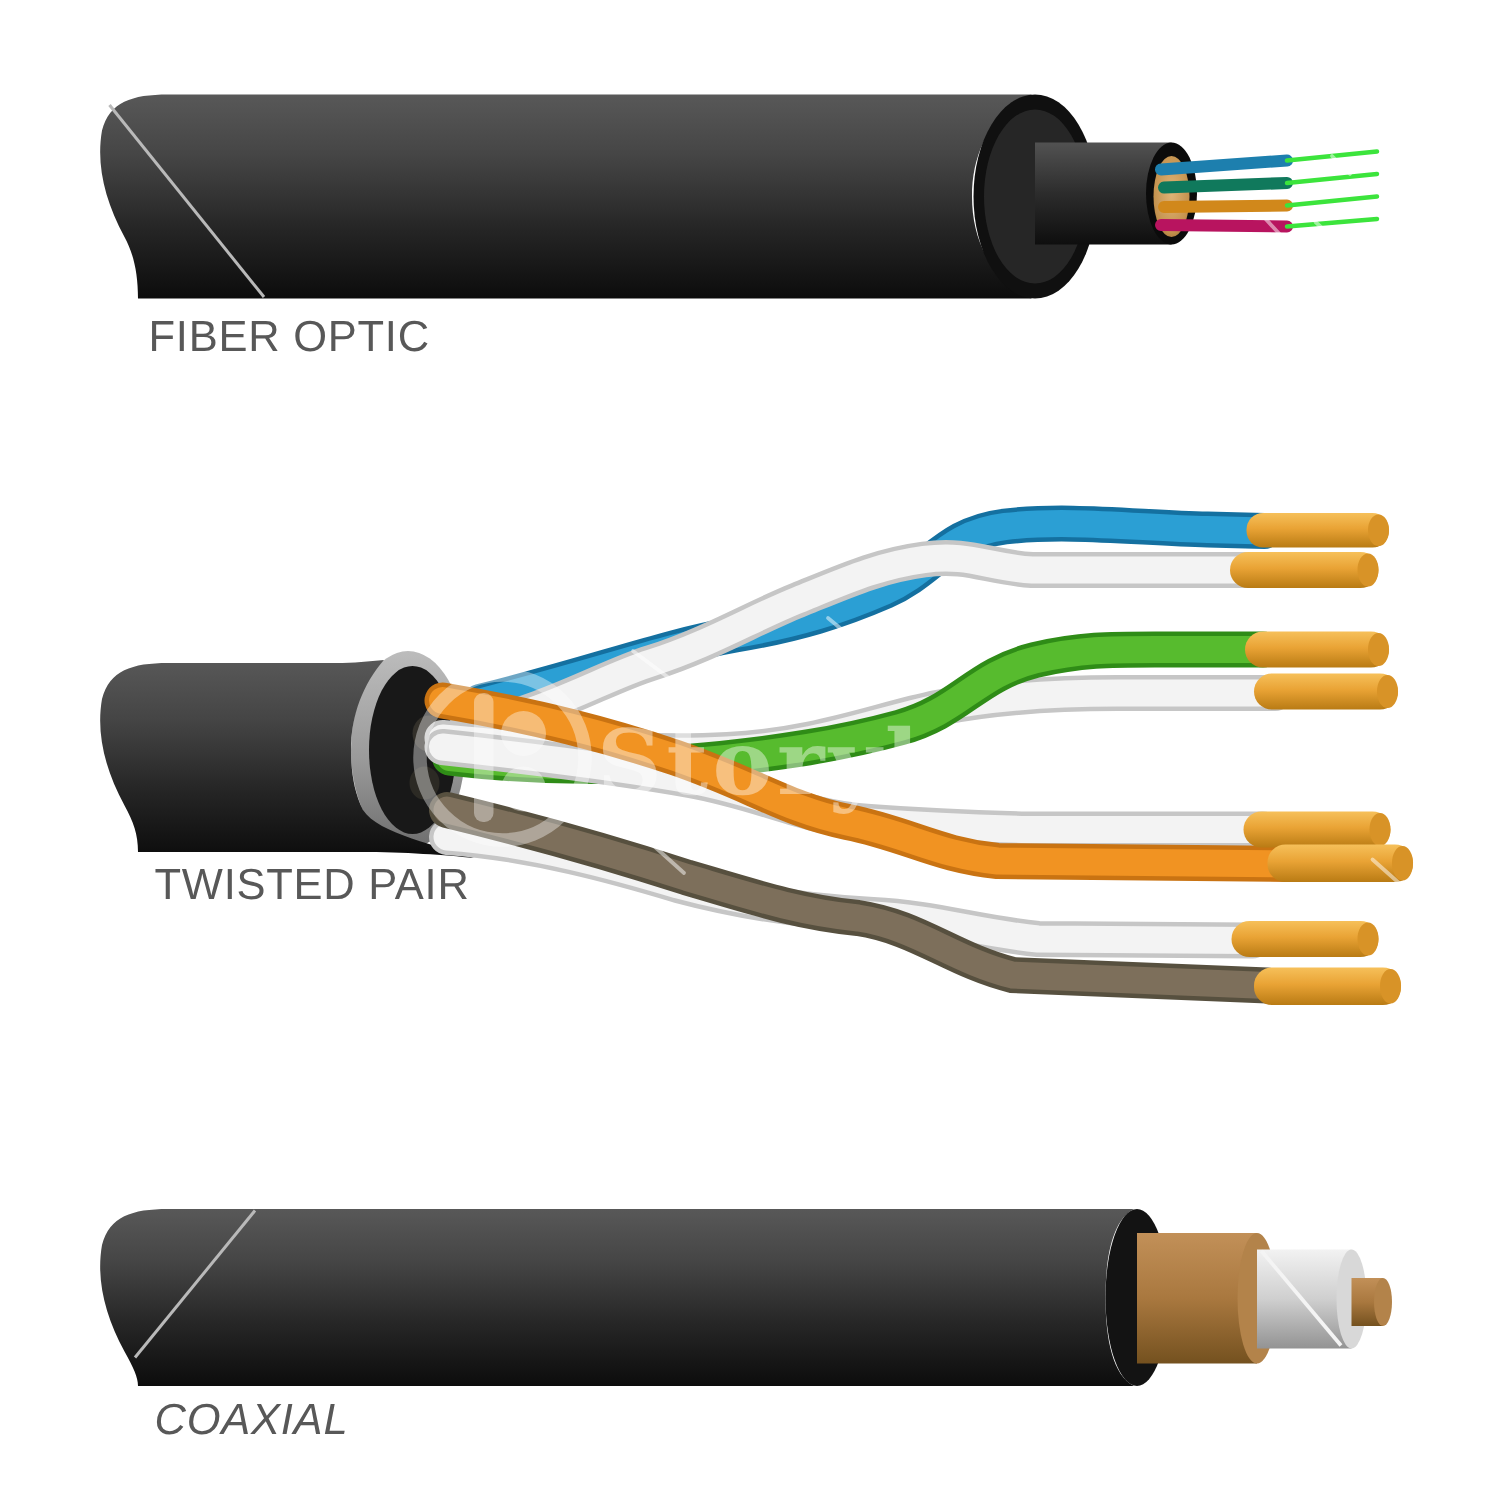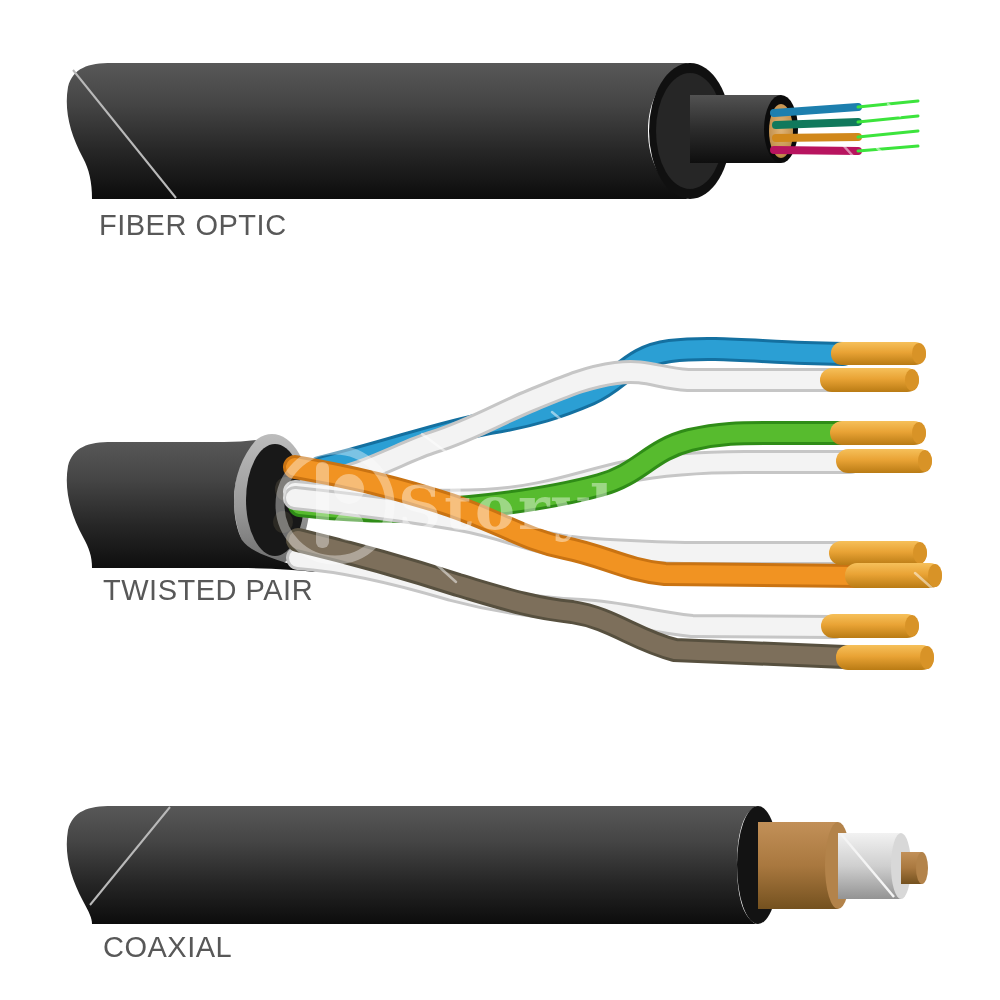--- a/index.html
+++ b/index.html
@@ -3,21 +3,21 @@
 <meta charset="utf-8">
 <style>
   html,body{margin:0;padding:0;background:#fff;}
   .canvas{position:relative;width:1000px;height:1000px;background:#fff;overflow:hidden;
           font-family:"Liberation Sans", sans-serif;}
   .canvas svg{position:absolute;left:0;top:0;}
   .cable-label{position:absolute;font-size:29px;color:#585858;letter-spacing:0.5px;
                white-space:nowrap;font-family:"Liberation Sans", sans-serif;}
   #label-fiber{left:99px;top:209px;}
   #label-tp{left:103px;top:574px;}
-  #label-coax{left:103px;top:931px;}
+  #label-coax{left:103px;top:931px;font-style:italic;}
   .wm-text{font-family:"DejaVu Serif", serif;font-weight:bold;font-size:60px;
            letter-spacing:3px;}
 </style>
 </head>
 <body>
 
 <div class="canvas">
 <svg width="1000" height="1000" viewBox="0 0 1000 1000">
   <defs>
     <linearGradient id="gJacket" x1="0" y1="0" x2="0" y2="1">

